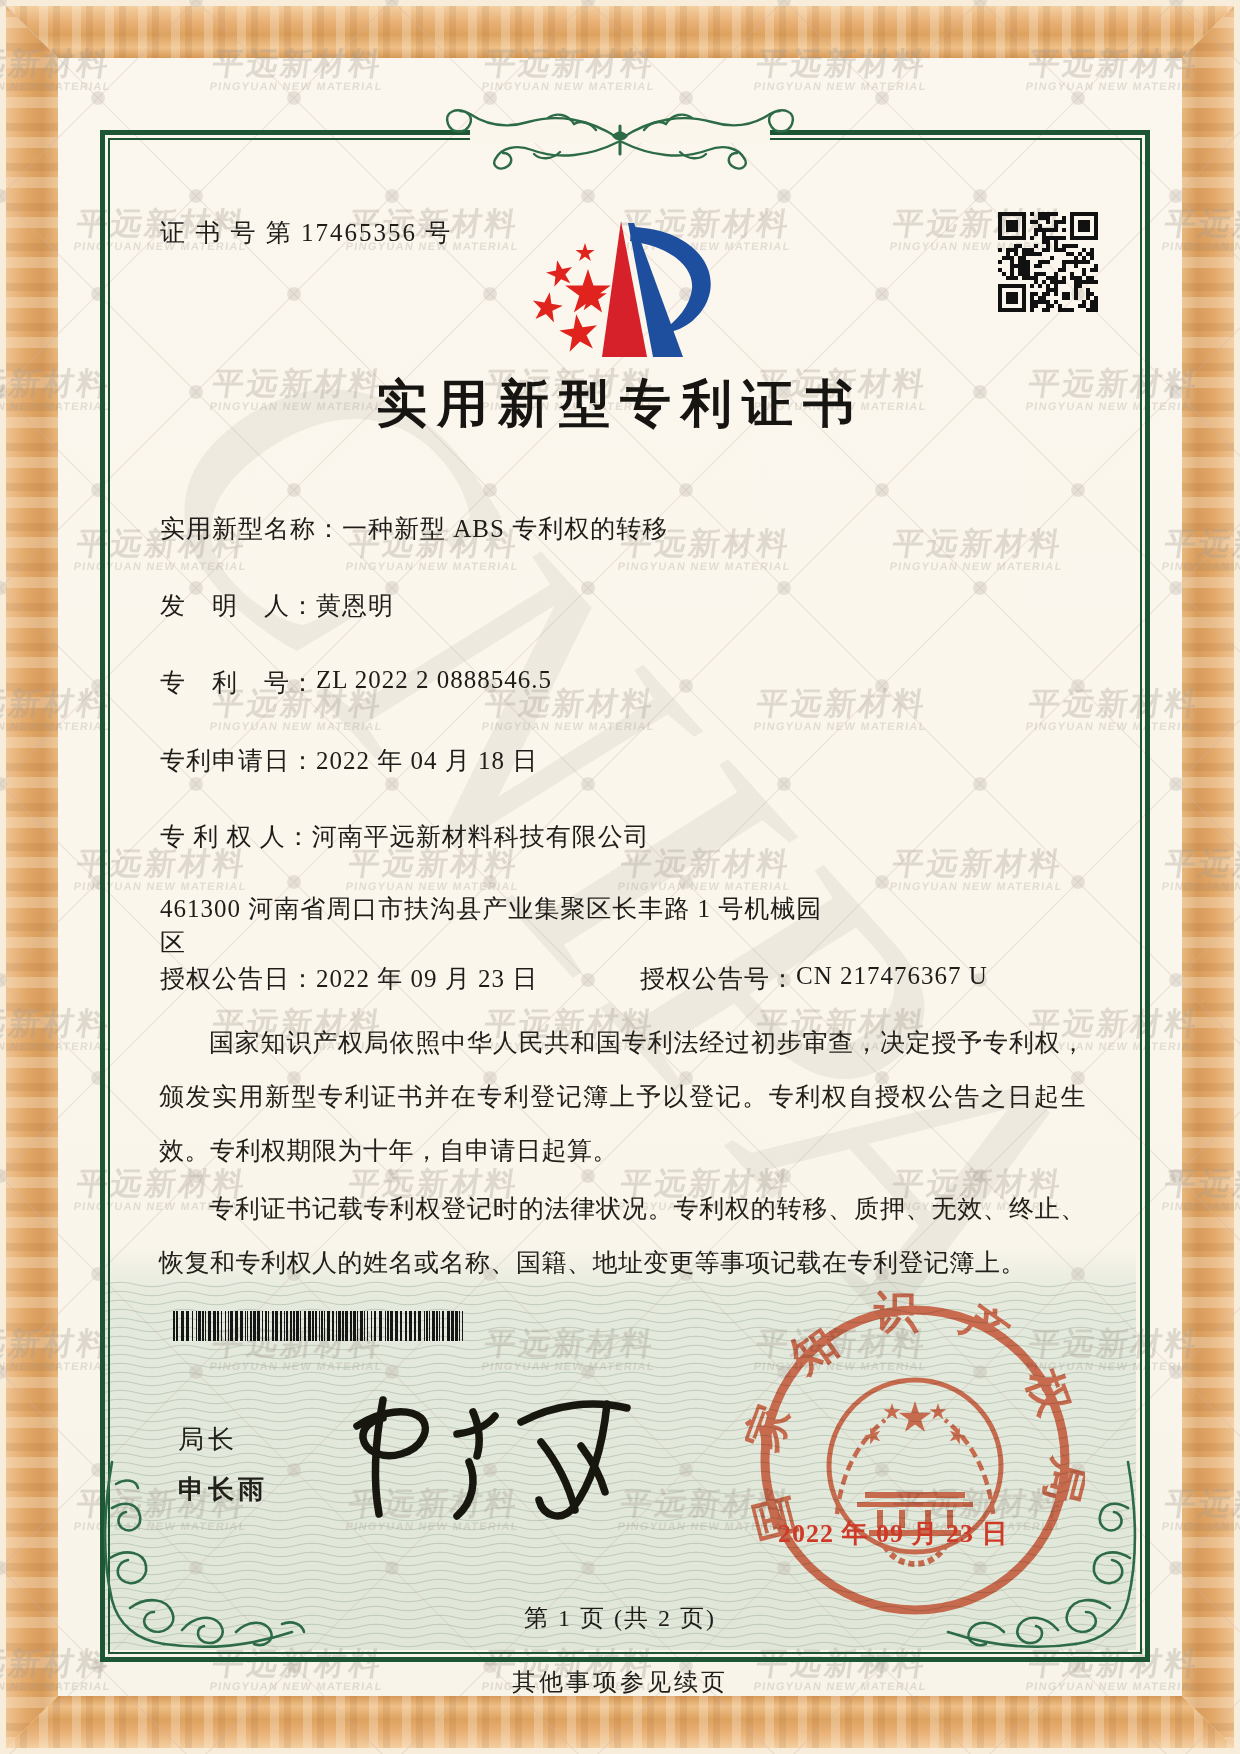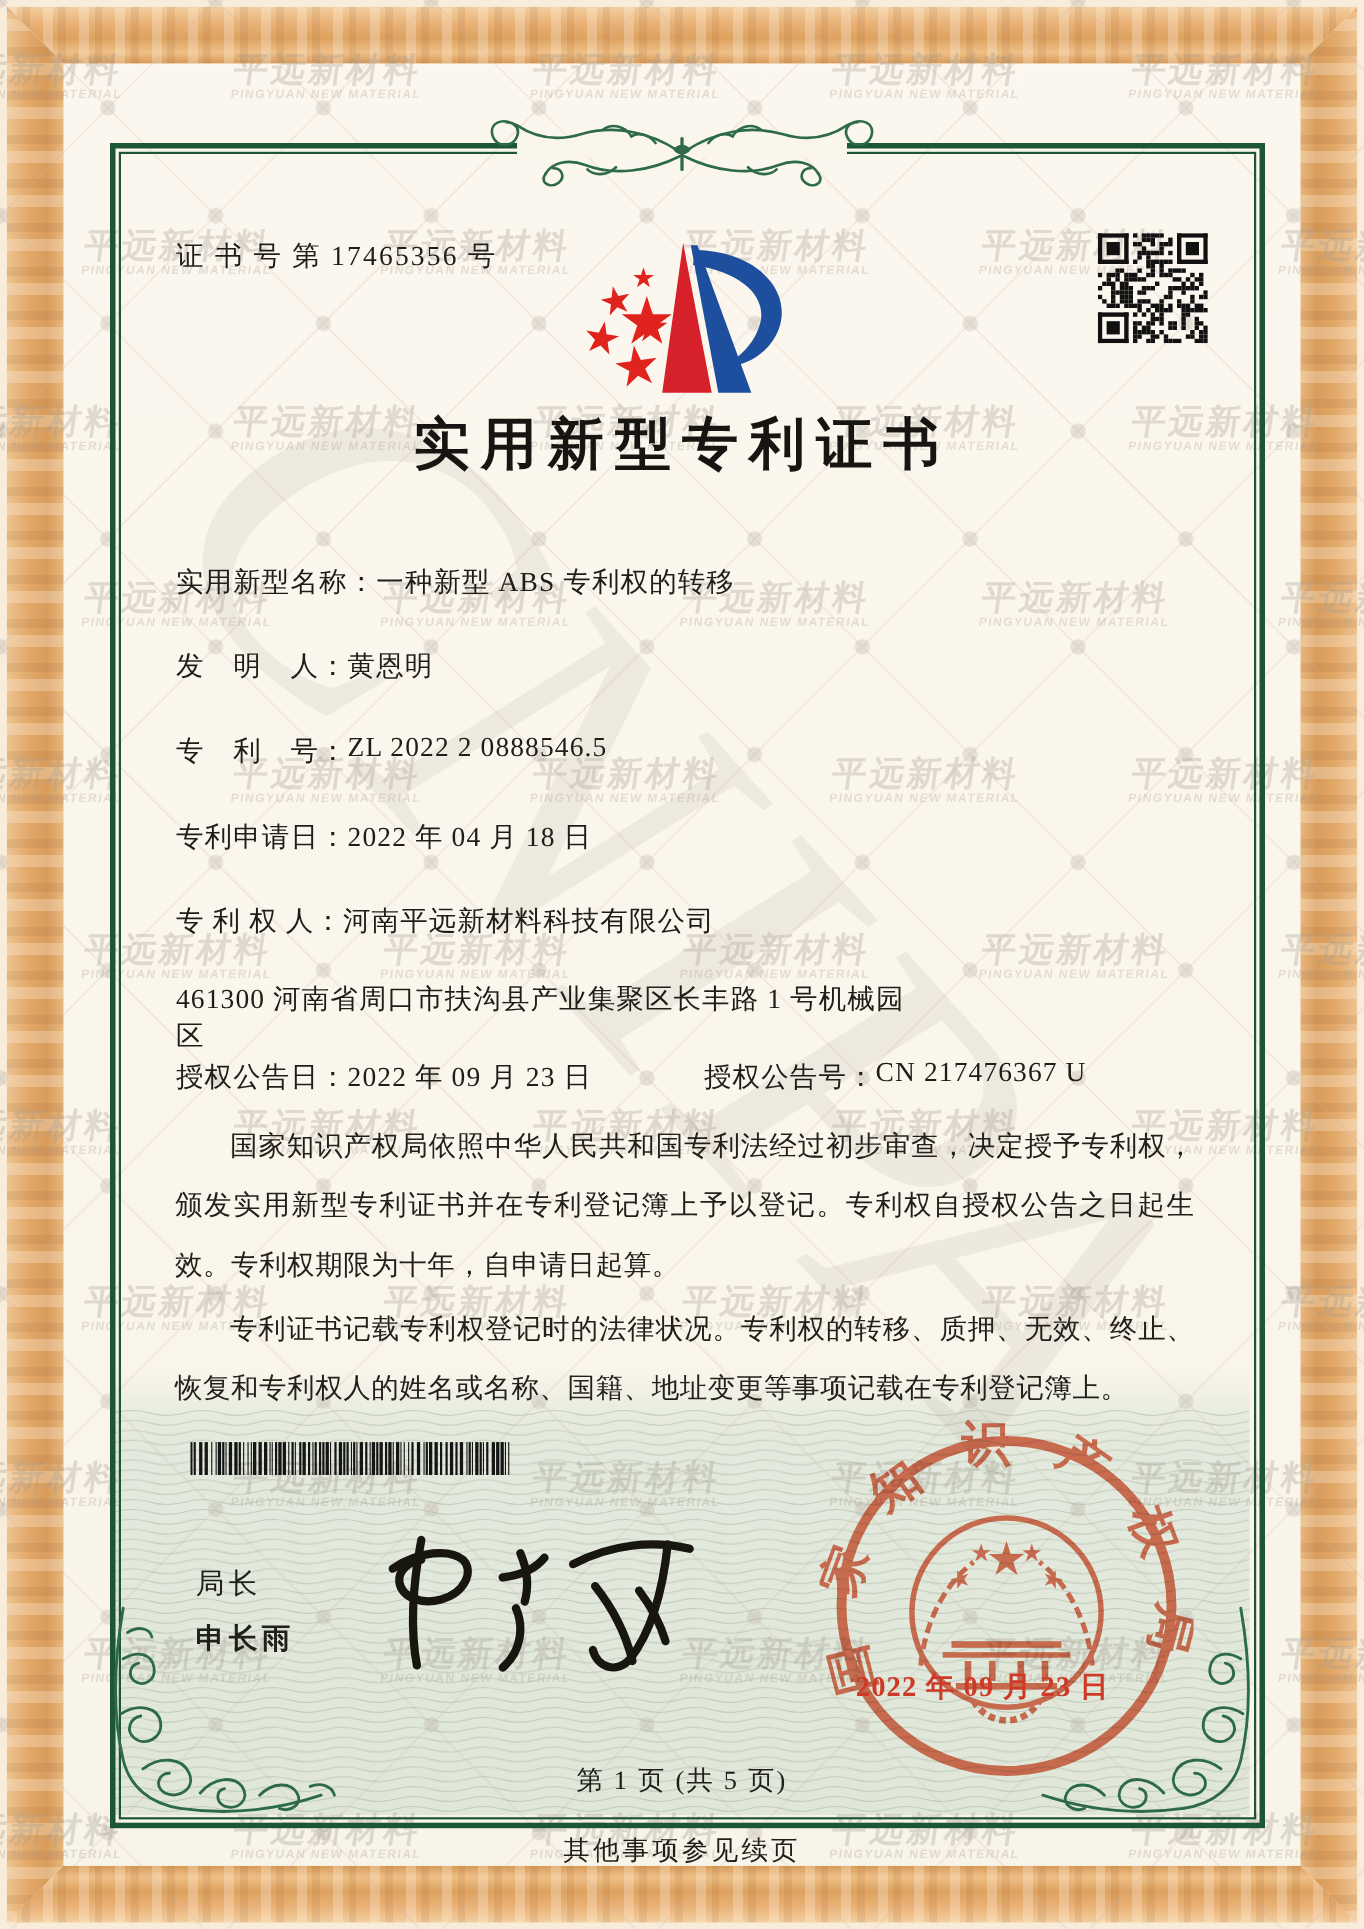--- a/index.html
+++ b/index.html
@@ -780,16 +780,16 @@
       <rect x="180" y="222" width="6" height="18" stroke="none"></rect>
       <rect x="202" y="222" width="6" height="18" stroke="none"></rect>
       <rect x="124" y="242" width="92" height="6" stroke="none"></rect>
       <path d="M140 258 A 34 34 0 0 0 200 258" fill="none" stroke-width="6" stroke-dasharray="6 4"></path>
       <path d="M92 226 C 96 188 112 154 140 132" fill="none" stroke-width="4.5" stroke-dasharray="10 5"></path>
       <path d="M248 226 C 244 188 228 154 200 132" fill="none" stroke-width="4.5" stroke-dasharray="10 5"></path>
     </g>
   </svg>
   <div class="cnt seal-date" style="position:absolute">2022 年 09 月 23 日</div>
 
-  <div class="cnt page-note" style="position:absolute">第 1 页 (共 5 页)</div>
+  <div class="cnt page-note" style="position:absolute">第 1 页 (共 2 页)</div>
   <div class="cnt cont-note" style="position:absolute">其他事项参见续页</div>
 
 </div>
 
 </body></html>

